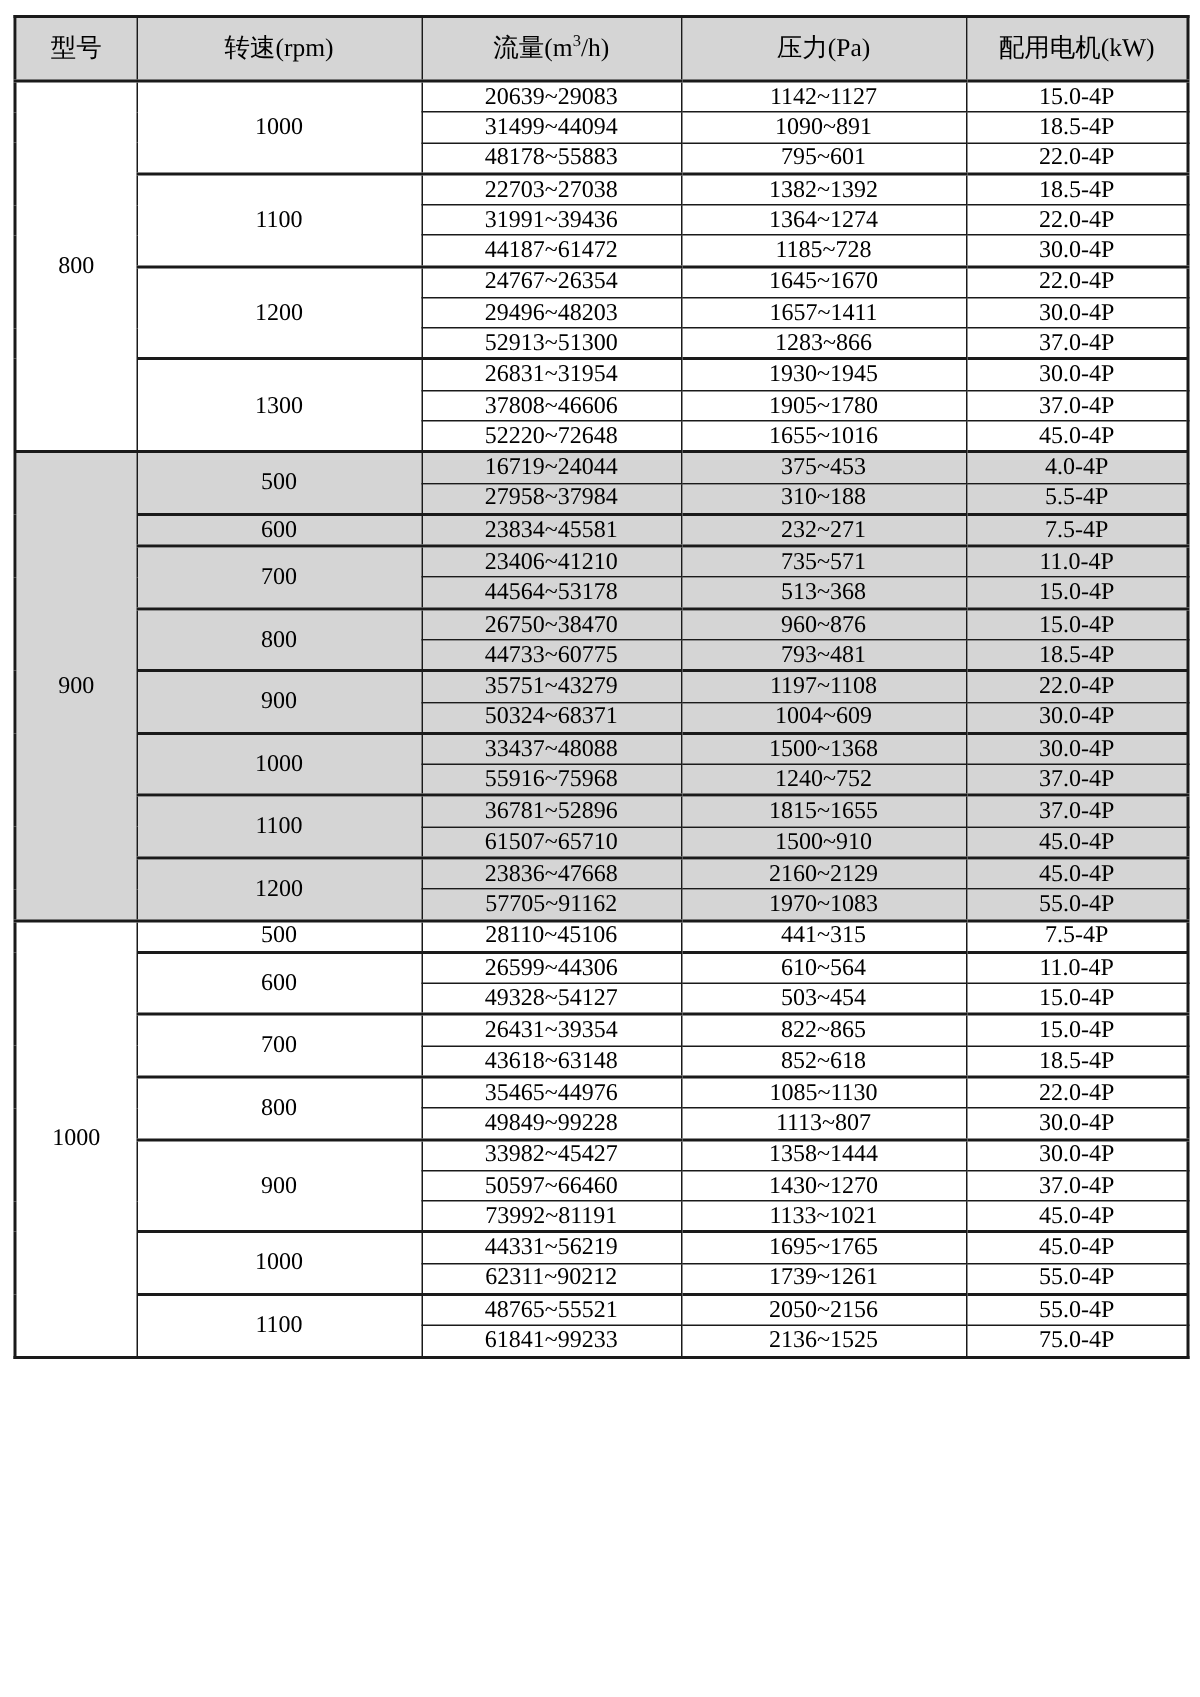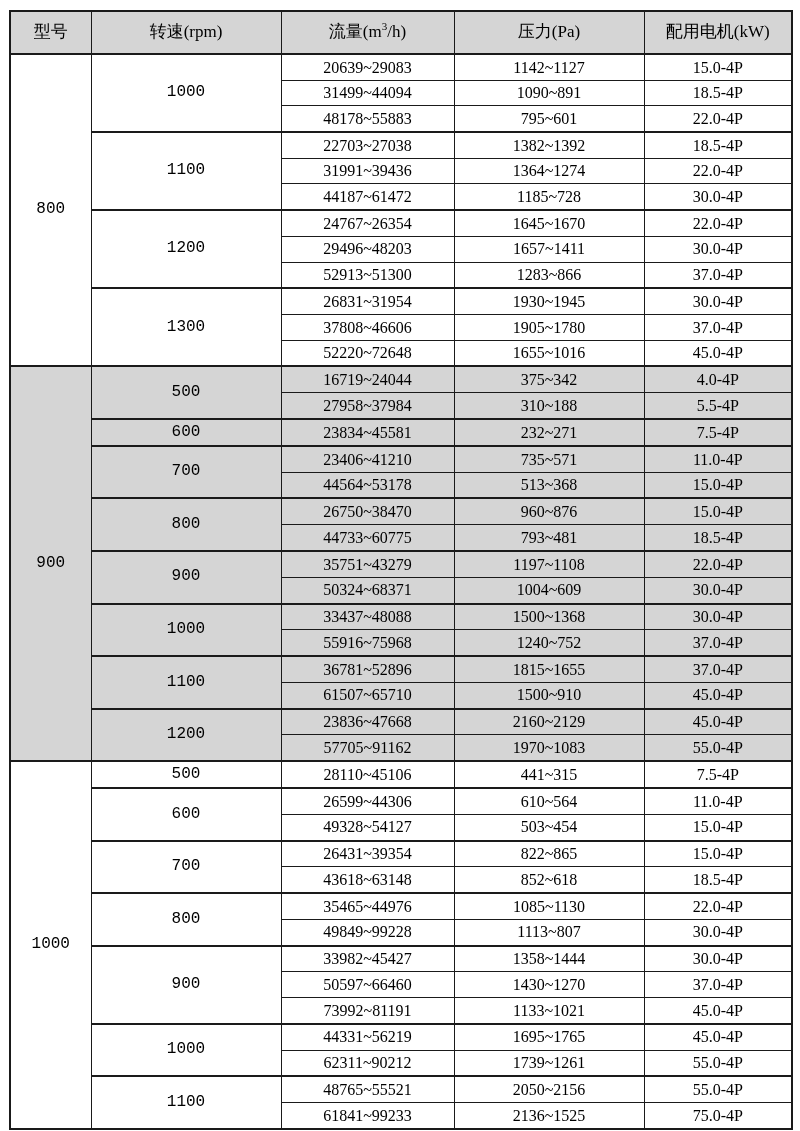--- a/index.html
+++ b/index.html
@@ -17,21 +17,21 @@
     position: relative;
     width: 800px;
     height: 1131px;
     background: #ffffff;
   }
   table.spec-table {
     position: absolute;
     left: 9px;
     top: 10px;
     width: 782px;
-    height: 1120px;
+    height: 896px;
     border-collapse: collapse;
     table-layout: fixed;
     border: 2px solid #1a1a1a;
   }
   table.spec-table th,
   table.spec-table td {
     border: 1px solid #1a1a1a;
     text-align: center;
     vertical-align: middle;
     padding: 0 2px;
@@ -56,21 +56,20 @@
   }
   tr.section-start td {
     border-top-width: 2px;
   }
   tr.shaded td {
     background: #d5d5d5;
   }
   td.model-cell,
   td.speed-cell {
     font-size: 16px;
-    font-family: Liberation Mono, monospace;
   }
 </style>
 </head>
 <body>
 
 <div class="page">
   <table class="spec-table">
     <colgroup>
       <col style="width:81px">
       <col style="width:190px">
@@ -150,21 +149,21 @@
         </tr>
         <tr>
           <td>52220~72648</td>
           <td>1655~1016</td>
           <td>45.0-4P</td>
         </tr>
         <tr class="group-start section-start shaded">
           <td rowspan="15" class="model-cell">900</td>
           <td rowspan="2" class="speed-cell">500</td>
           <td>16719~24044</td>
-          <td>375~342</td>
+          <td>375~453</td>
           <td>4.0-4P</td>
         </tr>
         <tr class="shaded">
           <td>27958~37984</td>
           <td>310~188</td>
           <td>5.5-4P</td>
         </tr>
         <tr class="group-start shaded">
           <td rowspan="1" class="speed-cell">600</td>
           <td>23834~45581</td>

